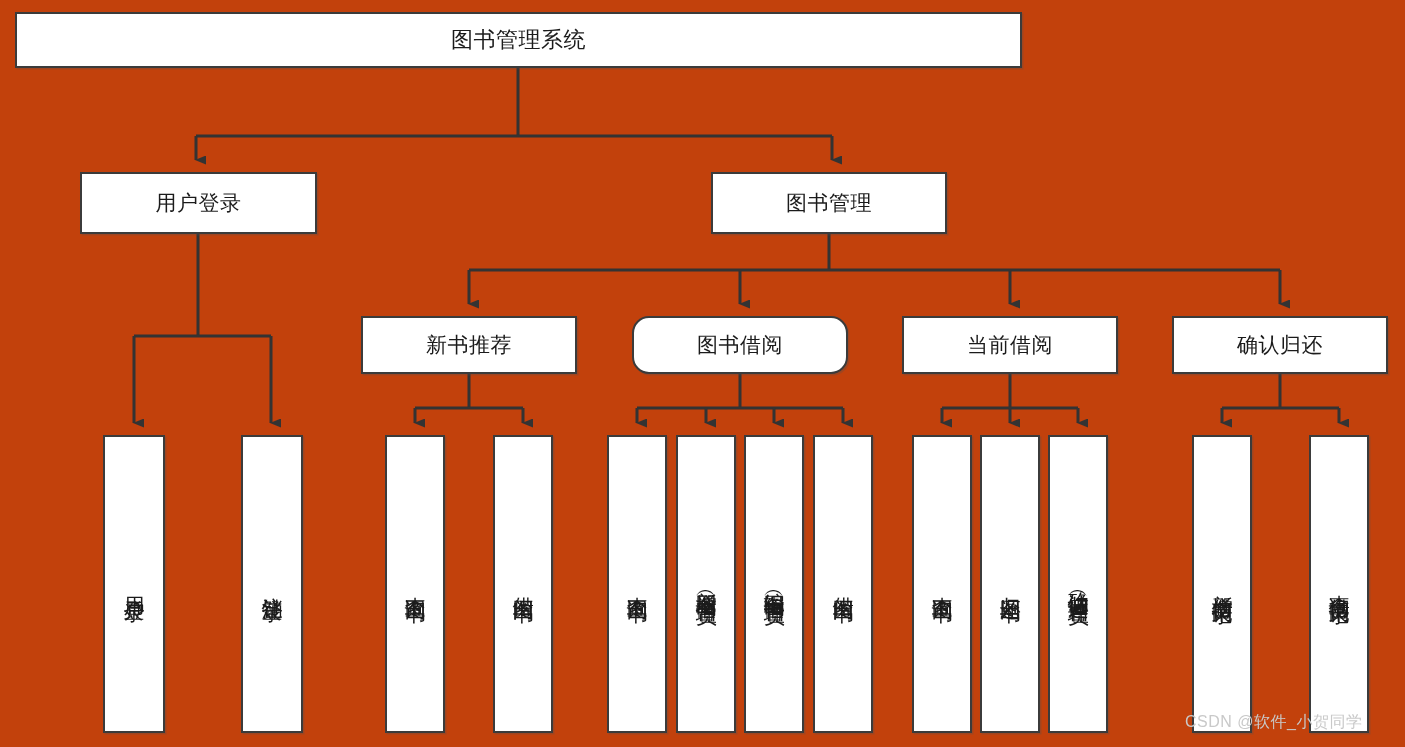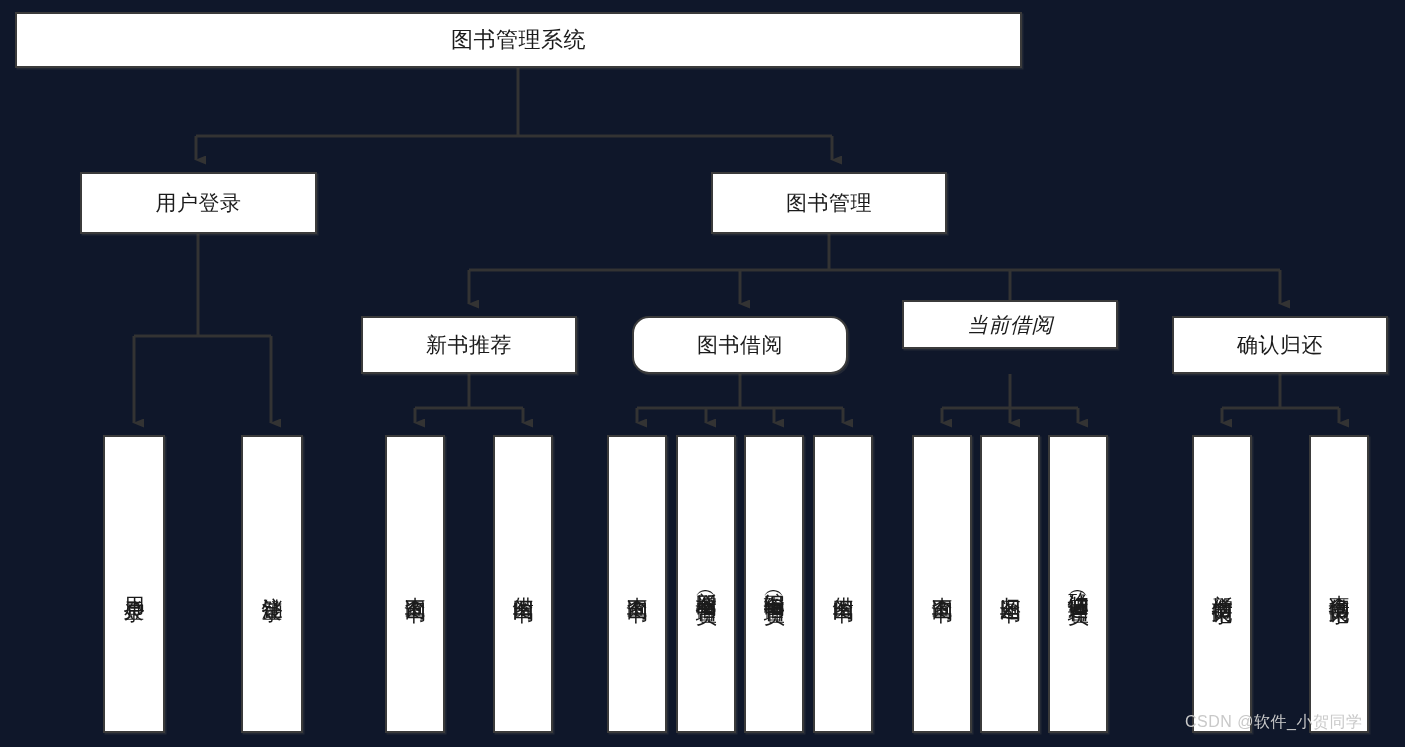--- a/index.html
+++ b/index.html
@@ -7,21 +7,21 @@
     padding: 0;
     background: #ffffff;
   }
   body {
     font-family: "Liberation Sans", "DejaVu Sans", sans-serif;
   }
   #canvas {
     position: relative;
     width: 1405px;
     height: 747px;
-    background: #0f172a;
+    background: #c2410c;
     overflow: hidden;
   }
   svg.edges {
     position: absolute;
     left: 0;
     top: 0;
     width: 1405px;
     height: 747px;
     pointer-events: none;
   }
@@ -133,21 +133,21 @@
   </div>
 
   <div class="node horiz" style="left:361px; top:316px; width:216px; height:58px;">
     <span>新书推荐</span>
   </div>
 
   <div class="node horiz" style="left:632px; top:316px; width:216px; height:58px;border-radius:17px;">
     <span>图书借阅</span>
   </div>
 
-  <div class="node horiz" style="left:902px; top:300px; width:216px; height:49px;font-style:italic;">
+  <div class="node horiz" style="left:902px; top:316px; width:216px; height:58px;">
     <span>当前借阅</span>
   </div>
 
   <div class="node horiz" style="left:1172px; top:316px; width:216px; height:58px;">
     <span>确认归还</span>
   </div>
 
   <div class="node leaf" style="left:103px; top:435px; width:62px; height:298px;">
     <span class="vtext">用户登录</span>
   </div>

